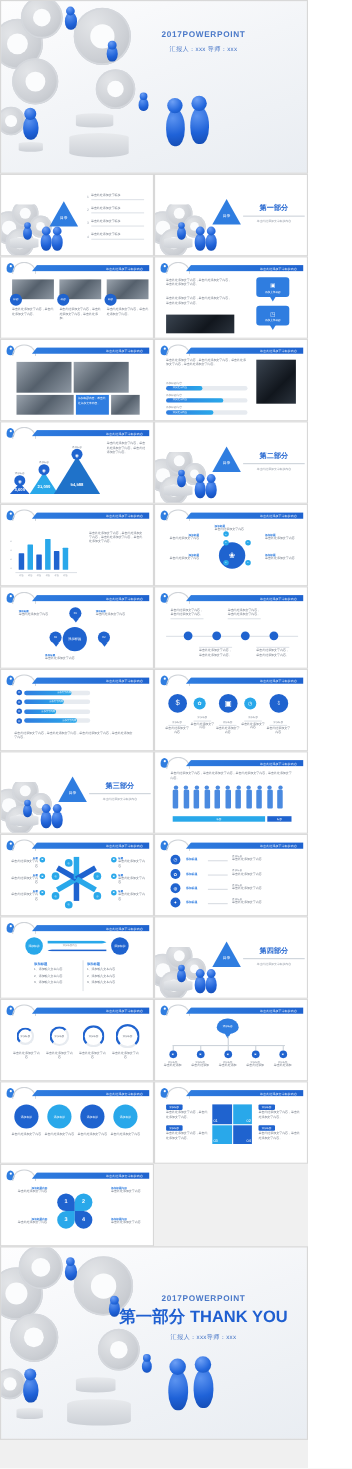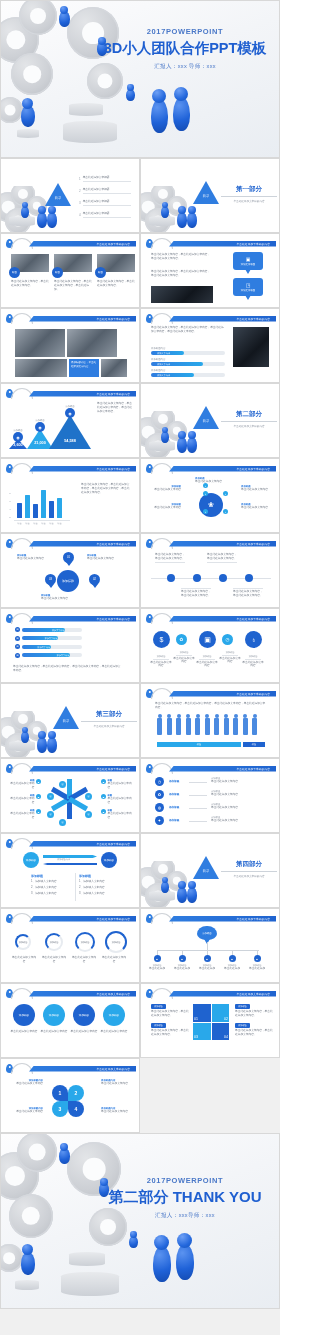--- a/index.html
+++ b/index.html
@@ -141,21 +141,20 @@
     <div class="man-head" style="width:6.5px;height:6.5px;left:126px;top:83px;"></div>
     <div class="man" style="width:14px;height:22px;left:20px;top:104px;"></div>
     <div class="man-head" style="width:11px;height:11px;left:21px;top:97px;"></div>
     <div class="man" style="width:17px;height:34px;left:150px;top:98px;"></div>
     <div class="man-head" style="width:14px;height:14px;left:151px;top:88px;"></div>
     <div class="man" style="width:17px;height:34px;left:172px;top:96px;"></div>
     <div class="man-head" style="width:14px;height:14px;left:173px;top:86px;"></div>
 
     <div class="cover-txt">
       <div class="cover-sup">2017POWERPOINT</div>
-      <div class="cover-title">3D小人团队合作PPT模板</div>
       <div class="cover-sub">汇报人：xxx  导师：xxx</div>
     </div>
   </div>
 
   <div class="grid" id="thumb-grid">
       <div class="slide half">
         <div style="position:absolute;left:0;bottom:0;width:60px;height:46px;overflow:hidden;">
           <div class="gear" style="width:30px;height:30px;left:-8px;top:6px;"></div>
           <div class="gear" style="width:24px;height:24px;left:10px;top:-4px;"></div>
           <div class="gear" style="width:26px;height:26px;left:4px;top:22px;"></div>
@@ -868,18 +867,18 @@
     <div class="man-head" style="width:6.5px;height:6.5px;left:129px;top:97px;"></div>
     <div class="man" style="width:14px;height:23px;left:20px;top:118px;"></div>
     <div class="man-head" style="width:11px;height:11px;left:21px;top:110px;"></div>
     <div class="man" style="width:18px;height:36px;left:152px;top:112px;"></div>
     <div class="man-head" style="width:15px;height:15px;left:153px;top:101px;"></div>
     <div class="man" style="width:18px;height:36px;left:175px;top:110px;"></div>
     <div class="man-head" style="width:15px;height:15px;left:176px;top:99px;"></div>
 
     <div class="cover-txt">
       <div class="cover-sup">2017POWERPOINT</div>
-      <div class="cover-title">第二部分 THANK YOU</div>
+      <div class="cover-title">第一部分 THANK YOU</div>
       <div class="cover-sub">汇报人：xxx导师：xxx</div>
     </div>
   </div>
 
 </div>
 
 </body></html>

